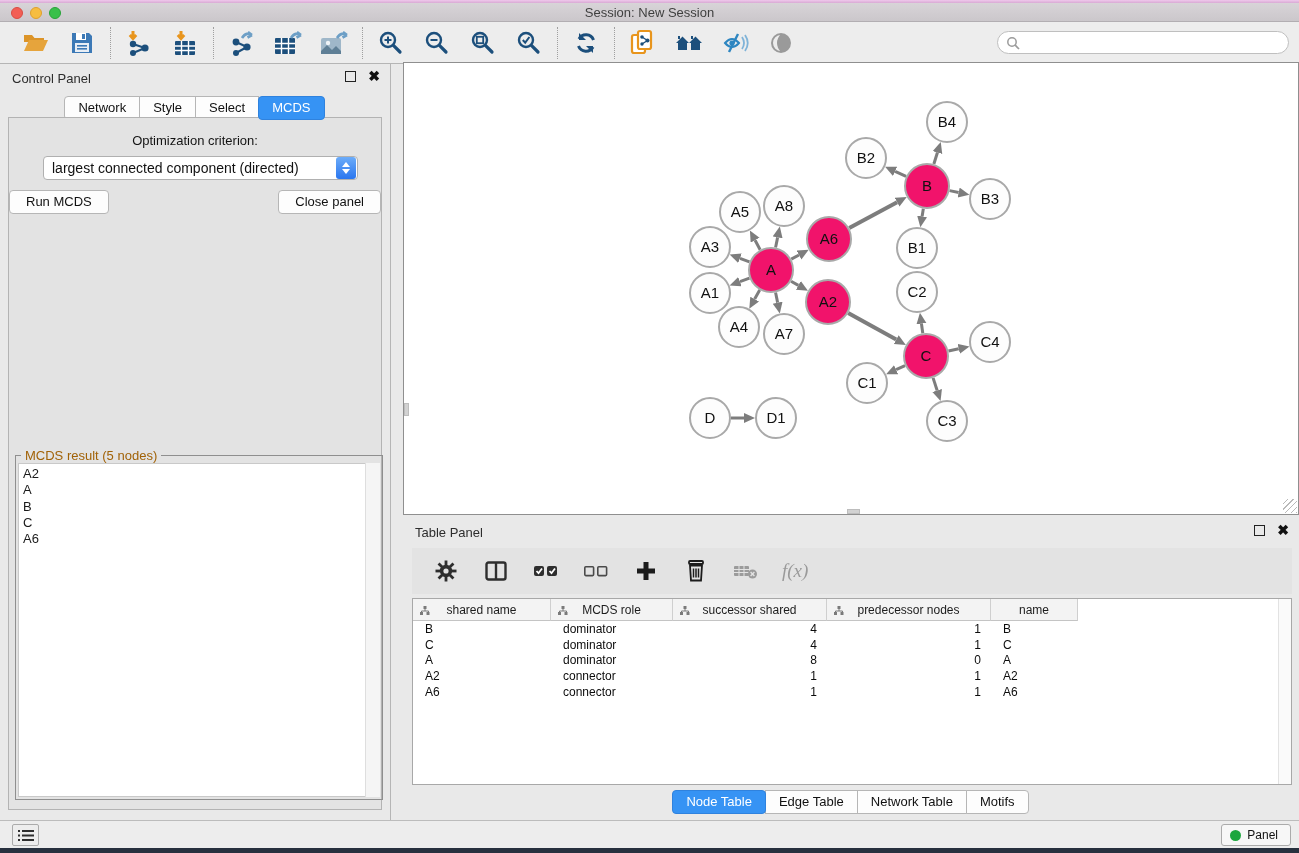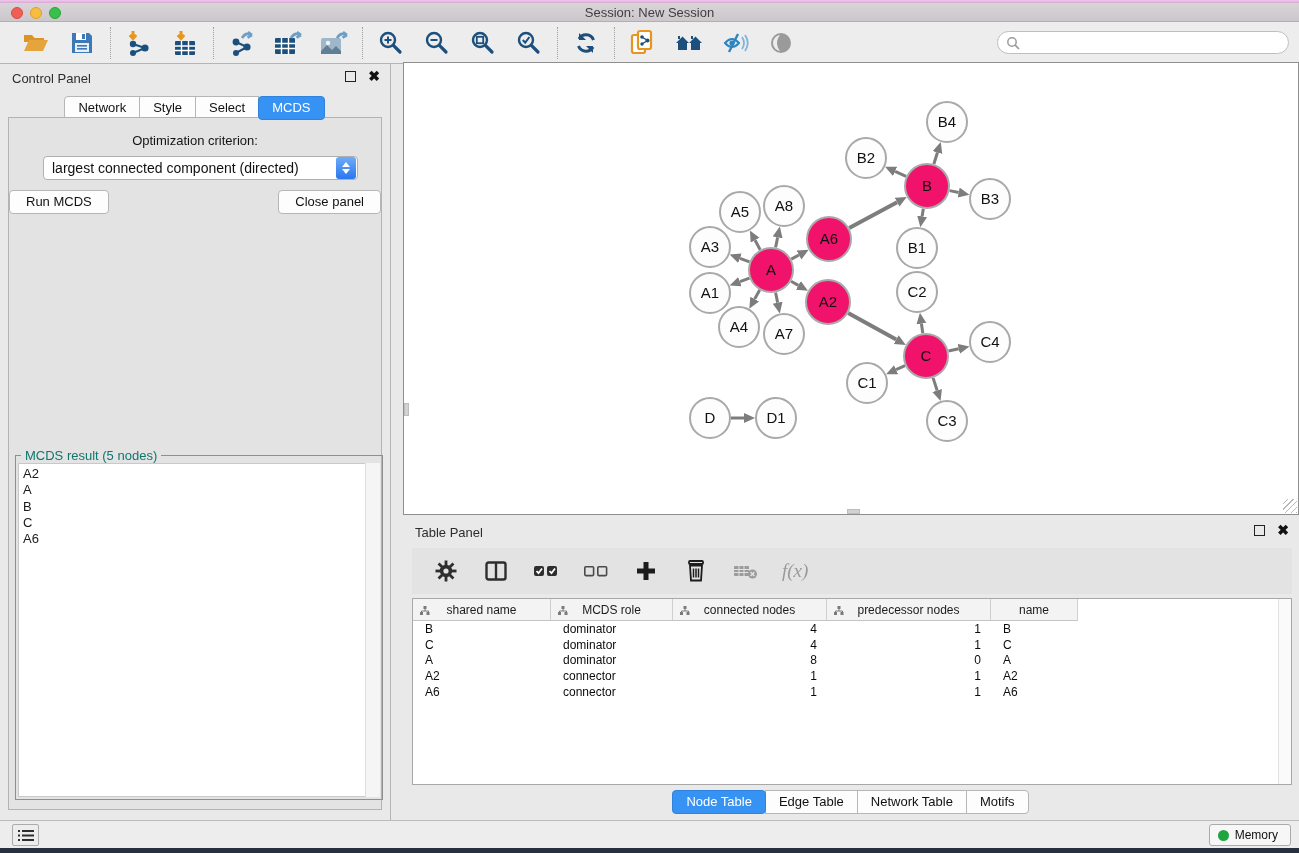--- a/index.html
+++ b/index.html
@@ -59,21 +59,21 @@
     background:linear-gradient(#6cacf9,#2a76ef); display:flex; flex-direction:column;
     align-items:center; justify-content:center; gap:2px; }
   .sel-stepper .tri-up { width:0; height:0; border-left:4px solid transparent; border-right:4px solid transparent; border-bottom:5px solid #fff; }
   .sel-stepper .tri-down { width:0; height:0; border-left:4px solid transparent; border-right:4px solid transparent; border-top:5px solid #fff; }
   .cp-buttons { position:absolute; left:0; right:0; top:72px; display:flex; justify-content:space-between; gap:20px; }
   .mac-btn { background:#fdfdfd; border:1px solid #b6b6b6; border-radius:4px;
     font-size:13px; padding:3px 16px 4px; color:#111; font-family:"Liberation Sans",sans-serif; }
   .result-group { position:absolute; left:6px; width:368px; top:337px; bottom:9px;
     border:1px solid #8f8f8f; }
   .result-legend { position:absolute; left:5px; top:-8px; background:#e3e3e3; padding:0 4px;
-    font-size:13px; color:#0f766e; }
+    font-size:13px; color:#a16207; }
   .result-list { position:absolute; left:2px; right:2px; top:7px; bottom:2px; background:#fff;
     border:1px solid #c9c9c9; font-size:13px; line-height:16.3px; padding:2px 0 0 4px; overflow:hidden; }
   .result-scrollbar { position:absolute; right:2px; top:7px; bottom:2px; width:15px;
     background:#f5f5f5; border-left:1px solid #dedede; }
   
   .net-window { position:absolute; left:403px; top:62px; width:896px; height:453px;
     background:#fff; border:1px solid #8f8f8f; }
   .net-titlebar { position:absolute; left:0; top:0; right:0; height:26px;
     background:linear-gradient(#f0f0f0,#d5d5d5); border-bottom:1px solid #a8a8a8; }
   .net-titlebar .lights { left:8px; top:7px; }
@@ -504,21 +504,21 @@
         </div>
         <div class="nt-hcell" style="width: 154px;">
           <span class="hier-icon"><svg width="10" height="10" viewBox="0 0 10 10">
               <g fill="#7a7a7a">
                 <rect x="3.5" y="0" width="3" height="3"></rect>
                 <rect x="0" y="6" width="3" height="3"></rect>
                 <rect x="6.5" y="6" width="3" height="3"></rect>
                 <path d="M5 3 v2 M1.5 6 v-1 h7 v1" stroke="#7a7a7a" fill="none" stroke-width="1"></path>
               </g>
             </svg></span>
-          <span>connected nodes</span>
+          <span>successor shared</span>
         </div>
         <div class="nt-hcell" style="width: 164px;">
           <span class="hier-icon"><svg width="10" height="10" viewBox="0 0 10 10">
               <g fill="#7a7a7a">
                 <rect x="3.5" y="0" width="3" height="3"></rect>
                 <rect x="0" y="6" width="3" height="3"></rect>
                 <rect x="6.5" y="6" width="3" height="3"></rect>
                 <path d="M5 3 v2 M1.5 6 v-1 h7 v1" stroke="#7a7a7a" fill="none" stroke-width="1"></path>
               </g>
             </svg></span>
@@ -583,16 +583,16 @@
           <rect x="4" y="1" width="12" height="2"></rect>
           <rect x="0" y="5.5" width="2" height="2"></rect>
           <rect x="4" y="5.5" width="12" height="2"></rect>
           <rect x="0" y="10" width="2" height="2"></rect>
           <rect x="4" y="10" width="12" height="2"></rect>
         </g>
       </svg>
   </div>
   <div class="memory-btn">
     <span class="memory-dot"></span>
-    <span>Memory</span>
+    <span>Panel</span>
   </div>
 </div>
 <div class="bottom-strip"></div>
 
 </body></html>

